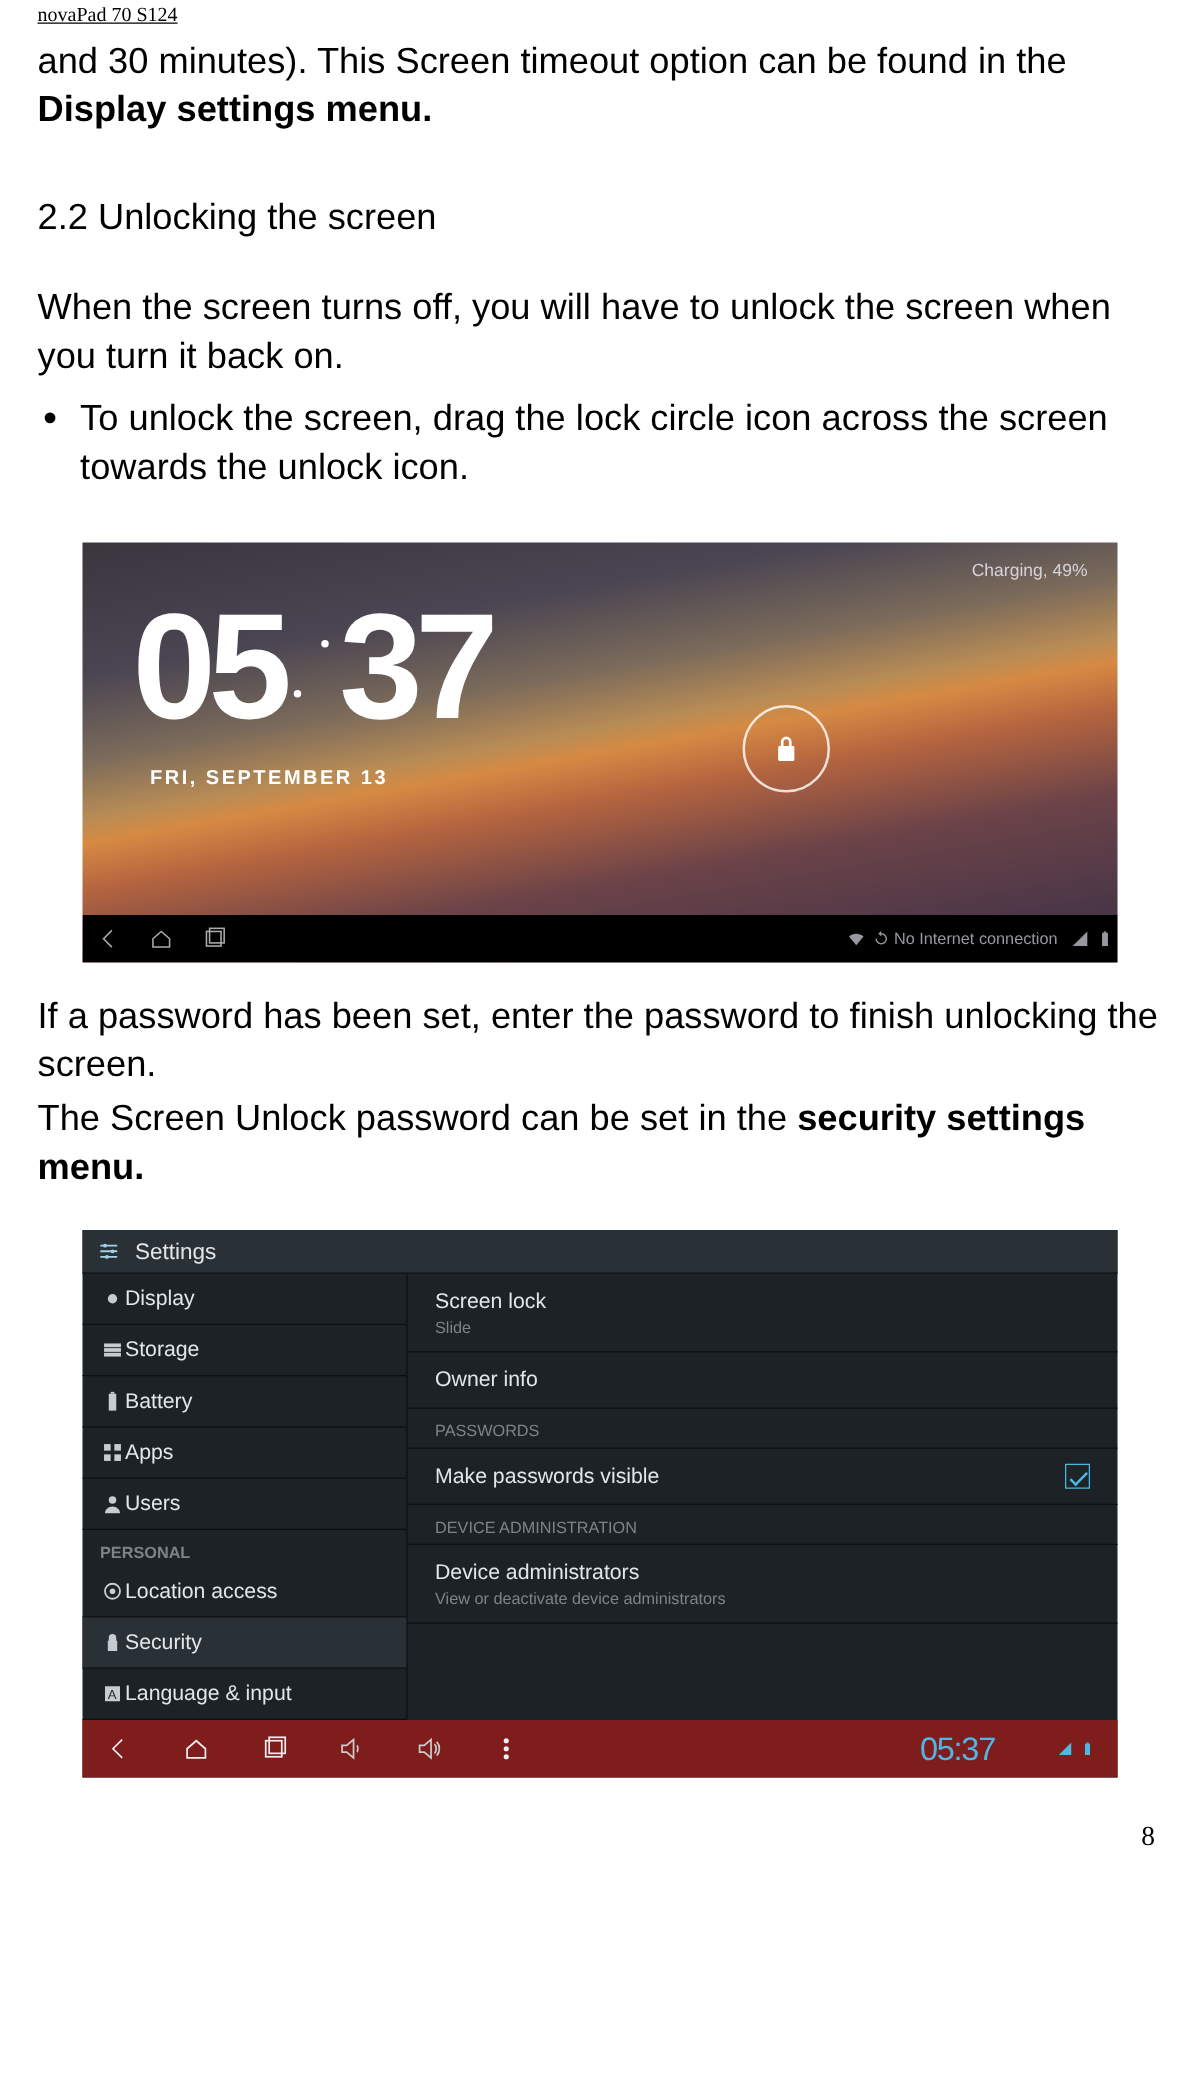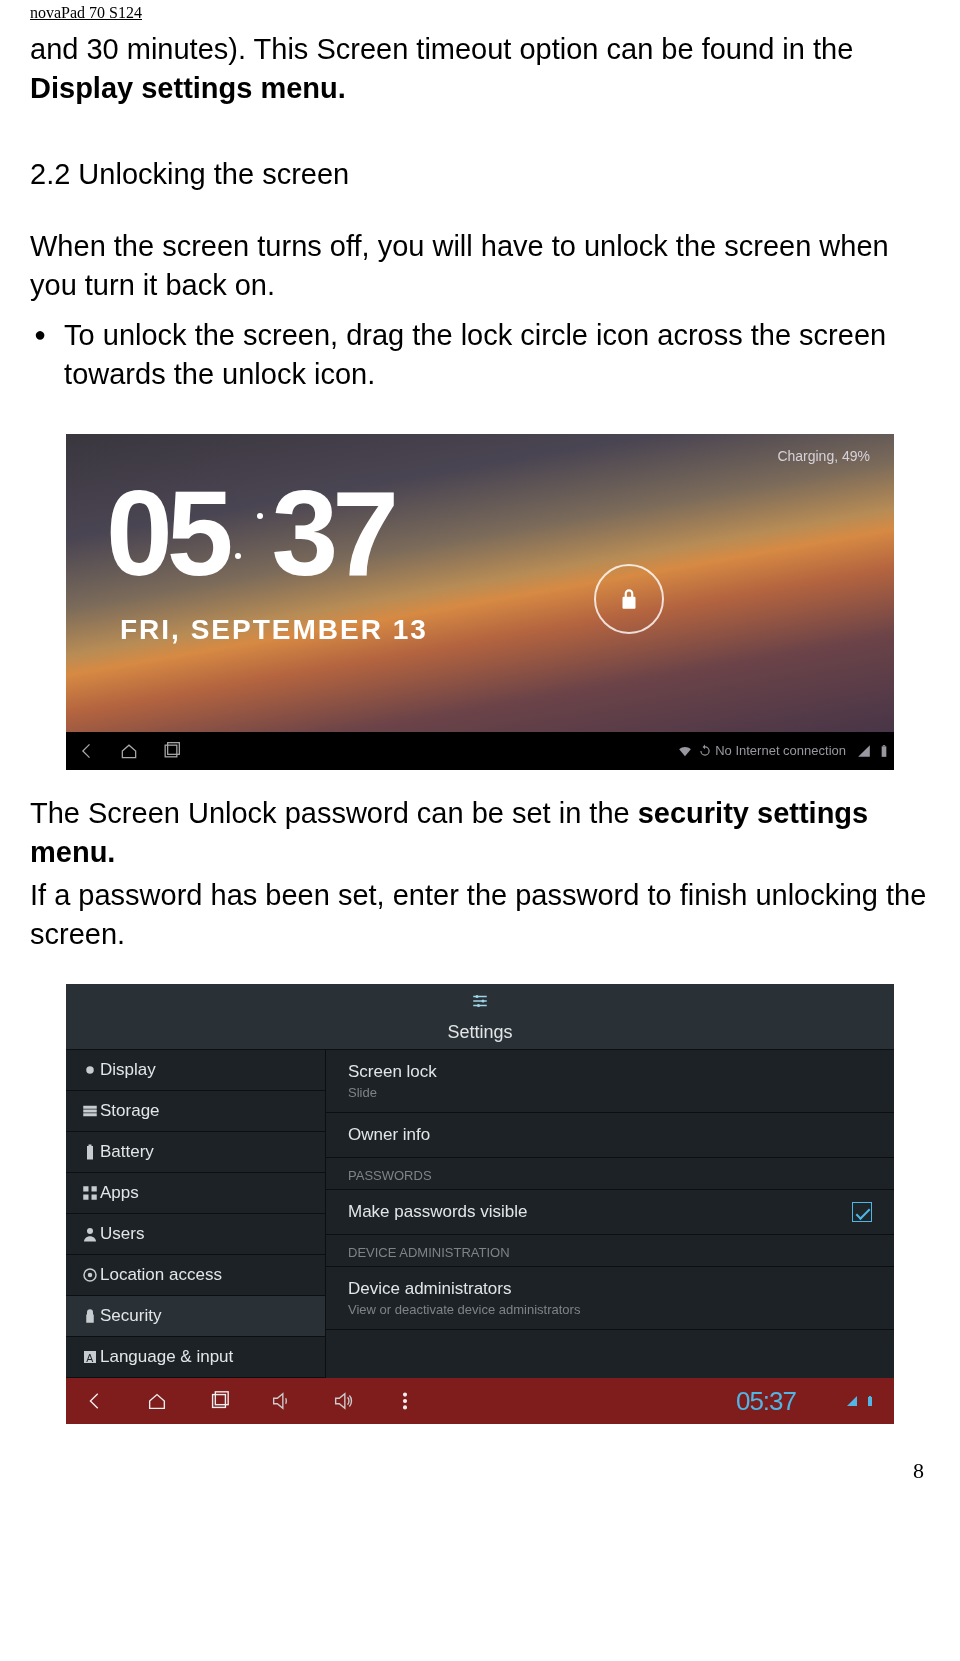--- a/index.html
+++ b/index.html
@@ -6,34 +6,34 @@
   body { font-family: Arial, Helvetica, sans-serif; background: #fff; width: 960px; }
   .page { padding: 0 30px 30px 30px; }
   .header { display: flex; justify-content: space-between; font-family: "Times New Roman", serif; font-size: 16px; text-decoration: underline; padding: 4px 0; }
   .body-text { font-size: 29px; line-height: 1.35; margin-top: 4px; }
   .section-title { font-size: 29px; margin-top: 50px; margin-bottom: 36px; }
   .bullet-wrap { display: flex; gap: 18px; font-size: 29px; line-height: 1.35; margin-left: 4px; margin-top: 10px; }
   .bullet-mark { font-size: 20px; line-height: 1.8; }
   .lockscreen { width: 828px; height: 336px; margin: 40px auto 24px; position: relative; background: linear-gradient(170deg,#3a363e 0%,#4a4552 22%,#7a6a5a 36%,#b88c55 46%,#d68a43 50%,#b4643f 58%,#6b4348 72%,#3a3047 100%); overflow: hidden; }
   .ls-time { position: absolute; left: 40px; top: 30px; font-family: "Helvetica Neue",sans-serif; font-weight: 700; font-size: 120px; color: #fff; letter-spacing: -6px; }
   .ls-colon-dot { display: inline-block; width: 6px; height: 6px; background: #fff; border-radius: 50%; margin: 0 8px 16px; }
-  .ls-date { position: absolute; left: 54px; top: 180px; font-size: 28px; font-weight: bold; color: #fff; letter-spacing: 2px; }
+  .ls-date { position: absolute; left: 54px; top: 180px; font-size: 16px; font-weight: bold; color: #fff; letter-spacing: 2px; }
   .ls-charging { position: absolute; right: 24px; top: 14px; font-size: 14px; color: #d7d2da; }
   .ls-lock-circle { position: absolute; right: 230px; top: 130px; width: 70px; height: 70px; border: 2px solid rgba(255,255,255,.8); border-radius: 50%; display: flex; align-items: center; justify-content: center; }
   .ls-lock-circle svg { width: 26px; height: 26px; fill: #fff; }
   .ls-navbar { position: absolute; bottom: 0; left: 0; right: 0; height: 38px; background: #000; display: flex; align-items: center; }
   .ls-navbar .spacer { flex: 1; }
   .ls-navbtn { width: 42px; height: 38px; display: flex; align-items: center; justify-content: center; }
   .ls-navbtn svg { width: 20px; height: 20px; fill: none; stroke: #aaa; stroke-width: 1.5; }
   .ls-status { font-size: 13px; color: #9a97a0; margin-right: 8px; }
   .ls-icon { width: 20px; display: flex; justify-content: center; }
   .ls-icon svg { width: 14px; height: 14px; fill: #9a97a0; }
 
   .settings { width: 828px; margin: 30px auto 0; background: #1d2226; }
-  .s-header { background: #2a3136; display: flex; align-items: center; padding: 6px 10px; gap: 10px; border-bottom: 1px solid #0c0f11; flex-direction: column; }
+  .s-header { background: #2a3136; display: flex; align-items: center; padding: 6px 10px; gap: 10px; border-bottom: 1px solid #0c0f11; }
   .s-header-icon { width: 22px; height: 22px; display: flex; align-items: center; justify-content: center; }
   .s-header-icon svg { width: 18px; height: 18px; fill: #9fd4ea; }
   .s-header-title { color: #e2e6e8; font-size: 18px; }
   .s-body { display: flex; }
   .s-left { width: 260px; border-right: 1px solid #0c0f11; }
   .s-right { flex: 1; }
   .s-item { display: flex; align-items: center; gap: 0; padding: 10px 14px; border-bottom: 1px solid #0c0f11; color: #e2e6e8; font-size: 17px; }
   .s-item .icn { width: 20px; display: flex; justify-content: center; }
   .s-item .icn svg { width: 18px; height: 18px; fill: #c7ccd0; }
   .s-item.selected { background: #2a3136; }
@@ -123,24 +123,24 @@
         </span>
       <span class="ls-icon">
           <svg viewBox="0 0 24 24">
             <rect x="8" y="4" width="8" height="18"></rect>
             <rect x="10" y="2" width="4" height="2"></rect>
           </svg>
         </span>
     </div>
   </div>
 
+  <p class="body-text">If a password has been set, enter the password to finish unlocking the screen.</p>
   <p class="body-text">
     <span>The Screen Unlock password can be set in the </span><b>security settings menu.</b>
   </p>
-  <p class="body-text">If a password has been set, enter the password to finish unlocking the screen.</p>
 
   <div class="settings">
     <div class="s-header">
       <span class="s-header-icon">
           <svg viewBox="0 0 24 24">
             <path d="M3 6h18M3 12h18M3 18h18" stroke="#9fd4ea" stroke-width="2"></path>
             <circle cx="8" cy="6" r="2"></circle>
             <circle cx="16" cy="12" r="2"></circle>
             <circle cx="10" cy="18" r="2"></circle>
           </svg>
@@ -190,20 +190,21 @@
           </div>
         <div class="s-item">
             <span class="icn">
               <svg viewBox="0 0 24 24">
                 <circle cx="12" cy="8" r="4"></circle>
                 <path d="M4 22c0-4 4-7 8-7s8 3 8 7"></path>
               </svg>
             </span>
             <span>Users</span>
           </div>
+        <div class="s-cat">PERSONAL</div>
         <div class="s-item">
             <span class="icn">
               <svg viewBox="0 0 24 24">
                 <circle cx="12" cy="12" r="3"></circle>
                 <circle cx="12" cy="12" r="8" fill="none" stroke="#c7ccd0" stroke-width="2"></circle>
               </svg>
             </span>
             <span>Location access</span>
           </div>
         <div class="s-item selected">

